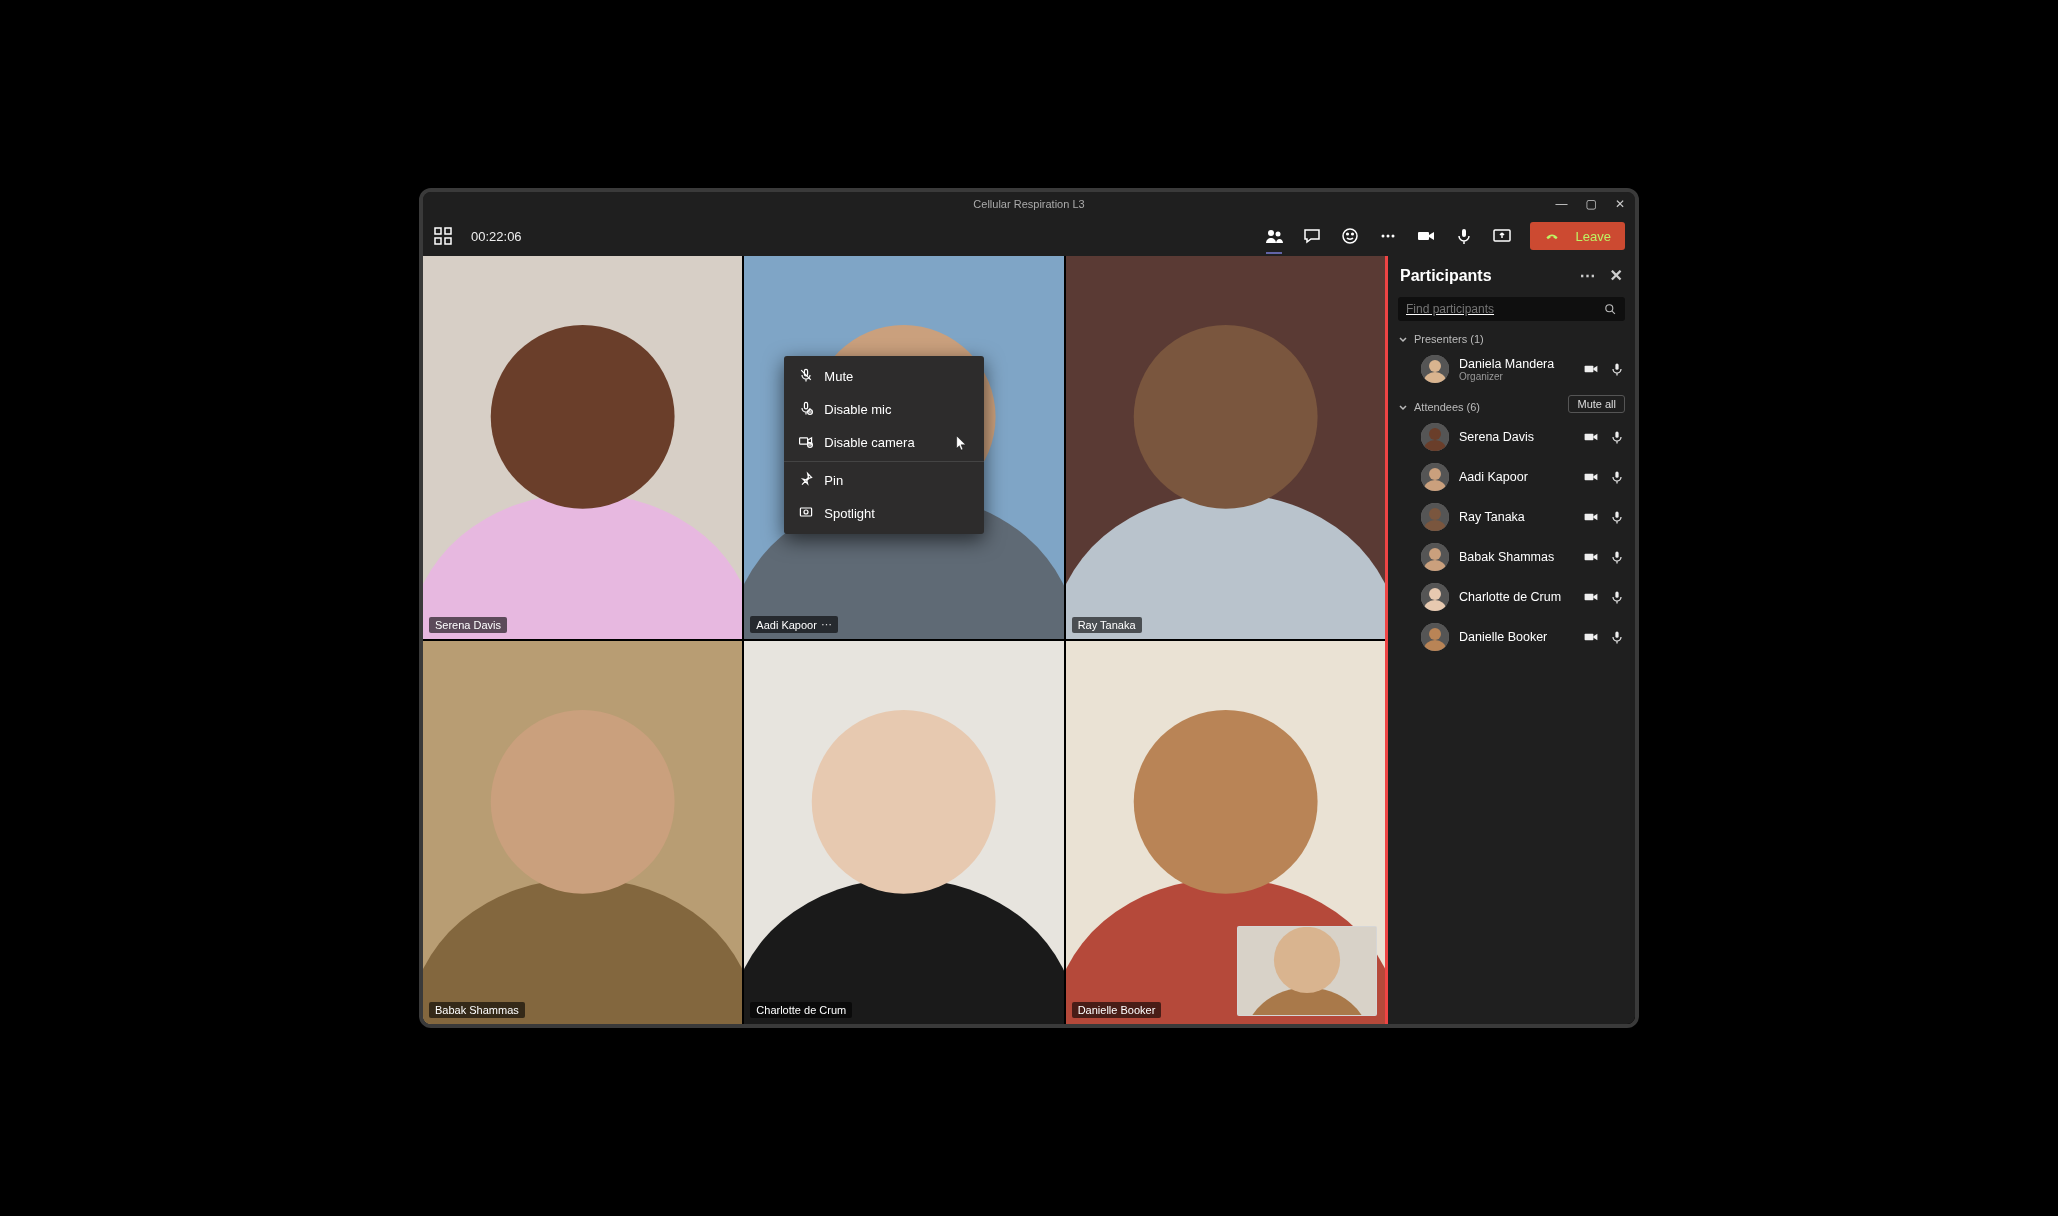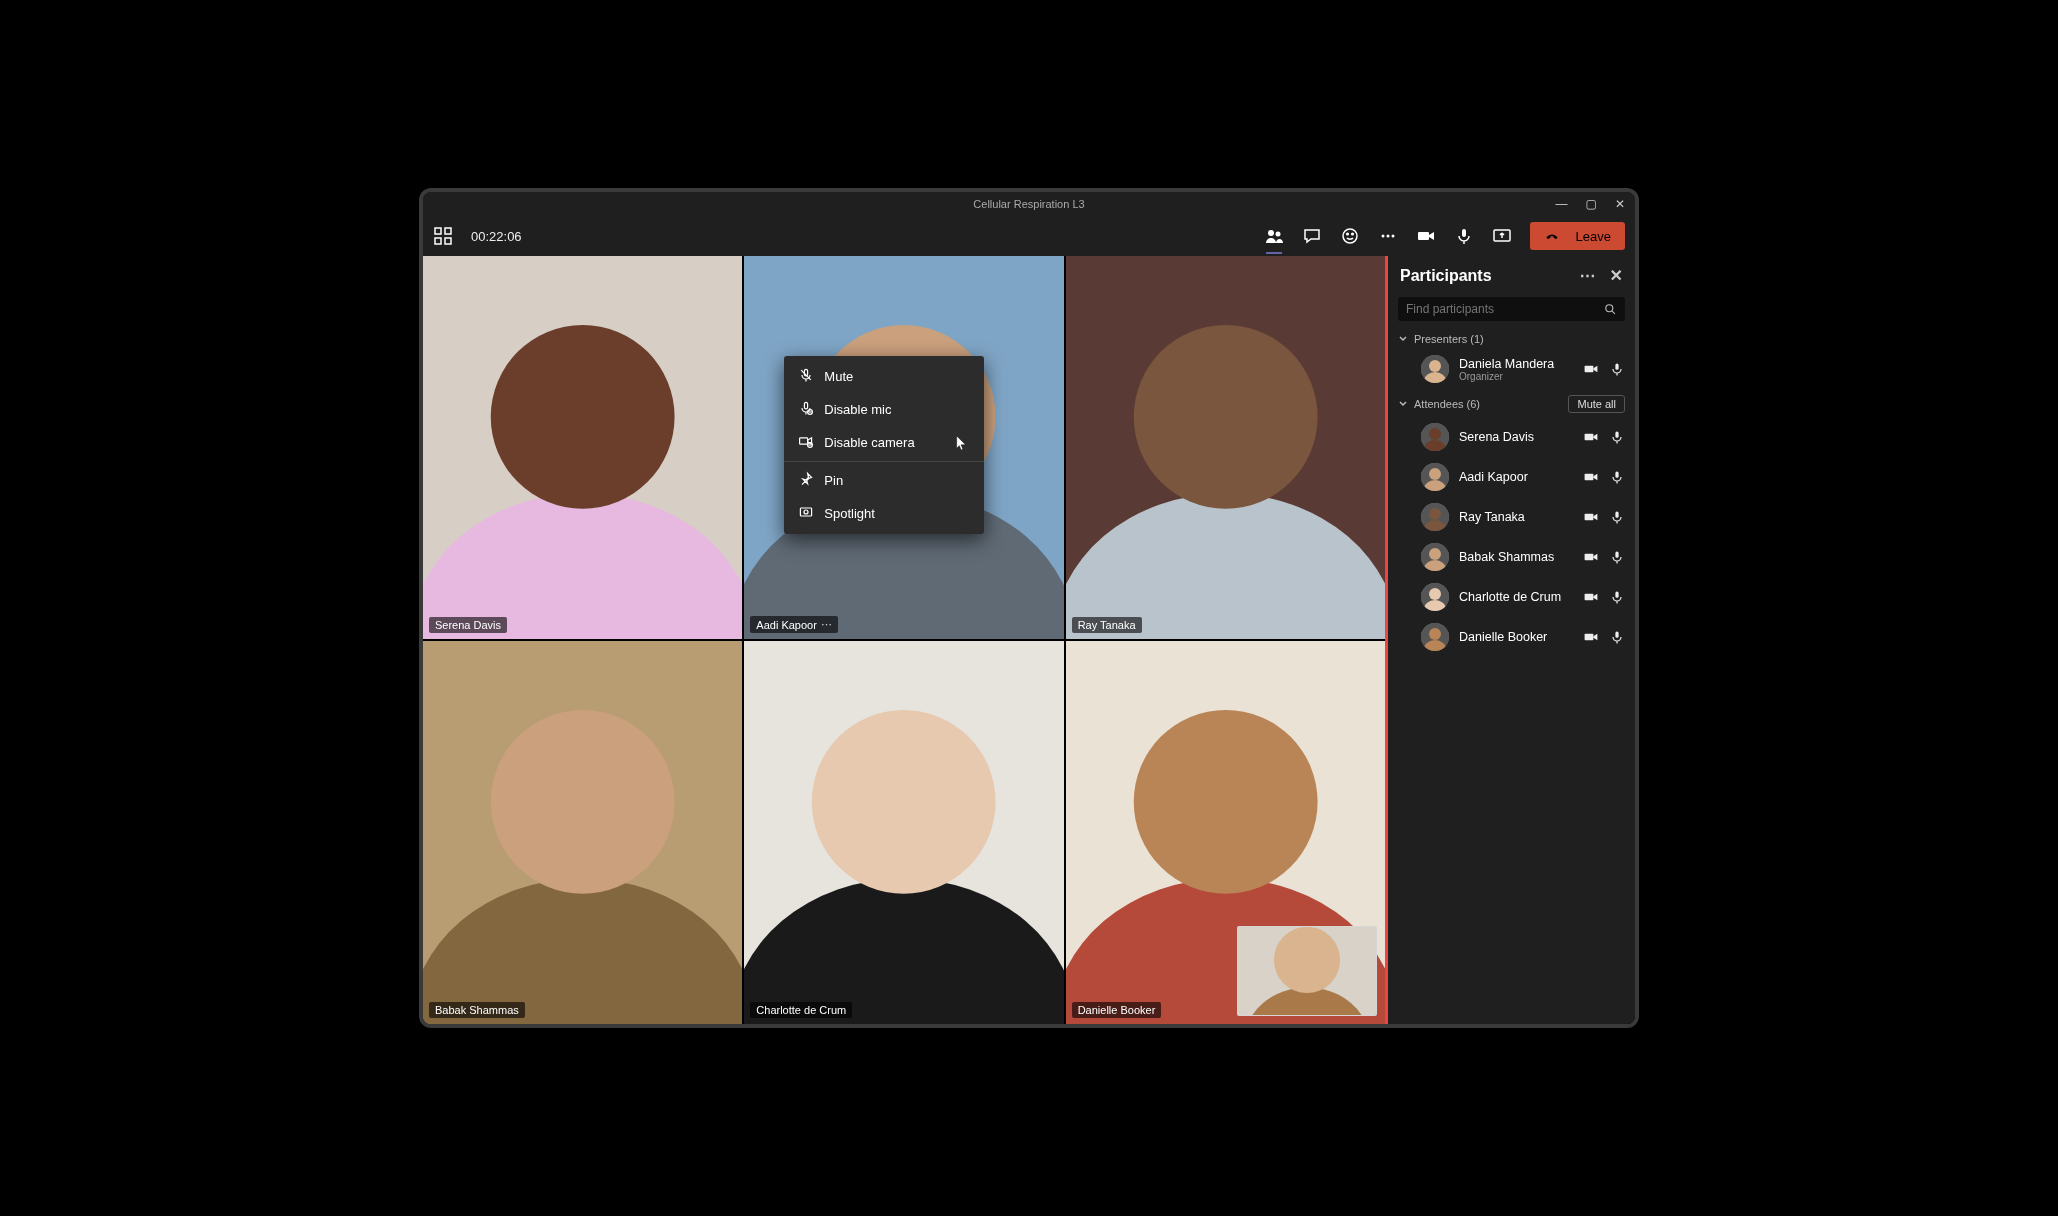--- a/index.html
+++ b/index.html
@@ -58,21 +58,21 @@
   .tb-icon { width:20px; height:20px; display:flex; align-items:center; justify-content:center; color:#fff; position:relative; cursor:pointer; }
   .tb-icon.active::after {
     content:"";
     position:absolute;
     bottom:-8px; left:2px; right:2px;
     height:2px; background:#6264a7;
   }
   .timer { font-size:13px; color:#eee; }
   .leave-btn {
     background:#cc4a31;
-    color:#000000;
+    color:#bef264;
     border:none;
     border-radius:3px;
     padding:6px 14px;
     display:flex;
     align-items:center;
     gap:16px;
     font-size:13px;
     cursor:pointer;
   }
   
@@ -165,33 +165,34 @@
   }
   .panel-header .phspacer { flex:1; }
   .panel-header .ph-btn { color:#ccc; font-size:16px; margin-left:14px; cursor:pointer; }
   .search {
     margin:6px 10px;
     background:#0f0f0f;
     border-radius:3px;
     display:flex;
     align-items:center;
     padding:5px 8px;
+    text-decoration:underline;
   }
   .search input {
     flex:1;
     background:transparent;
     border:none;
     outline:none;
     color:#ccc;
     font-size:12px;
   }
   .search svg { width:14px; height:14px; color:#bbb; }
   .section-hdr {
     display:flex;
-    align-items:center;
+    align-items:flex-end;
     gap:6px;
     font-size:11px;
     color:#bbb;
     padding:6px 10px 4px;
   }
   .section-hdr .shspacer { flex:1; }
   .mute-all {
     font-size:11px;
     color:#ddd;
     border:1px solid #555;

